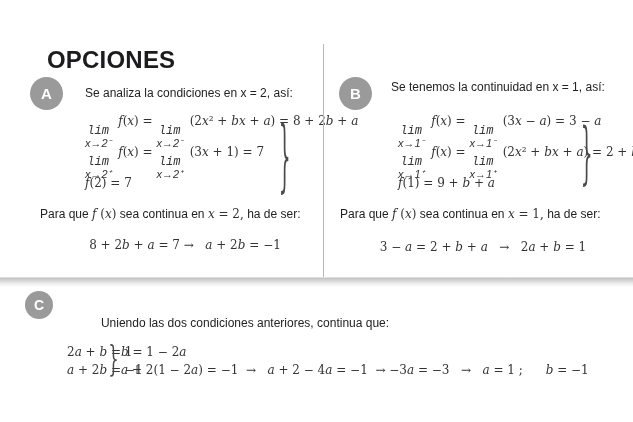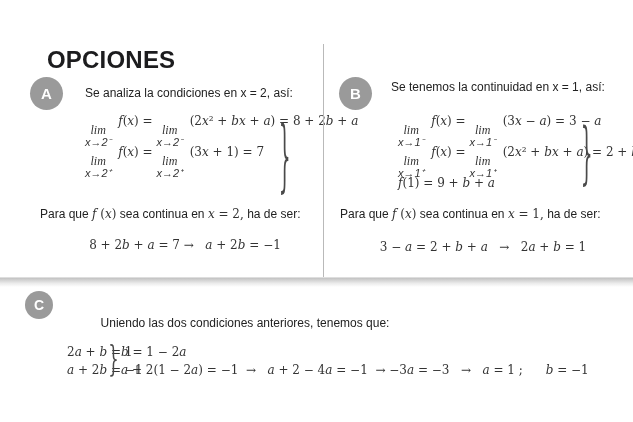--- a/index.html
+++ b/index.html
@@ -28,21 +28,21 @@
     border-top:1px solid #dedede;
     background:linear-gradient(180deg, #c2c2c2 0%, #ececec 60%, #ffffff 100%);
   }
   .eq-block { position:absolute; }
   .eq-line { white-space:pre; margin-bottom:8px; height:23px; }
   .mathline { white-space:pre; }
   .mop, .mvar { font-family:"DejaVu Serif", serif; font-size:12px; color:#333333; white-space:pre; }
   .mvar { font-style:italic; }
   .mtext { font-family:"Liberation Sans", sans-serif; font-size:12px; color:#222222; white-space:pre; }
   .lim { display:inline-flex; flex-direction:column; align-items:center; vertical-align:-9px; margin:0 3px 0 0; }
-  .lim-word { font-family:Liberation Serif, serif; font-style:italic; font-size:12px; line-height:15px; color:#333333;text-align:right; }
+  .lim-word { font-family:Liberation Mono, monospace; font-style:italic; font-size:12px; line-height:15px; color:#333333;text-align:right; }
   .lim-sub { font-family:Liberation Sans, sans-serif; font-style:italic; font-size:11px; line-height:8px; color:#333333; }
   .brace {
     position:absolute; font-family:"DejaVu Serif", serif; color:#4a4a4a;
     font-size:34px; line-height:40px; transform-origin:center;
   }
   .brace-a { left:274px; top:134px; transform:scale(0.55, 2.3); }
   .brace-b { left:576px; top:132px; transform:scale(0.55, 2.0); }
   .brace-c { left:104px; top:342px; font-size:30px; line-height:36px; transform:scale(0.55, 1.15); }
   .cond { position:absolute; text-align:left; font-size:12px; white-space:pre; }
   .cond-a { left:40px;  top:207px; width:290px; }
@@ -57,20 +57,21 @@
 
 <div class="page">
 
   <div class="title">OPCIONES</div>
 
   <div class="badge" style="left:30px; top:77px;">A</div>
   <div class="heading" style="left:85px; top:86px;">Se analiza la condiciones en x = 2, así:</div>
   <div class="eq-block" style="left:85px; top:111px;">
     <div class="eq-line"><span class="lim"><span class="lim-word">lim</span><span class="lim-sub">x→2⁻</span></span><span class="mop"> </span><span class="mvar">f</span><span class="mop">(</span><span class="mvar">x</span><span class="mop">) = </span><span class="lim"><span class="lim-word">lim</span><span class="lim-sub">x→2⁻</span></span><span class="mop"> (2</span><span class="mvar">x</span><span class="mop">² + </span><span class="mvar">bx</span><span class="mop"> + </span><span class="mvar">a</span><span class="mop">) = 8 + 2</span><span class="mvar">b</span><span class="mop"> + </span><span class="mvar">a</span></div>
     <div class="eq-line"><span class="lim"><span class="lim-word">lim</span><span class="lim-sub">x→2⁺</span></span><span class="mop"> </span><span class="mvar">f</span><span class="mop">(</span><span class="mvar">x</span><span class="mop">) = </span><span class="lim"><span class="lim-word">lim</span><span class="lim-sub">x→2⁺</span></span><span class="mop"> (3</span><span class="mvar">x</span><span class="mop"> + 1) = 7</span></div>
+    <div class="eq-line"><span class="mvar">f</span><span class="mop">(2) = 7</span></div>
   </div>
   <div class="brace brace-a">}</div>
   <div class="cond cond-a"><span class="mtext">Para que </span><span class="mvar">f</span><span class="mop"> (</span><span class="mvar">x</span><span class="mop">)</span><span class="mtext"> sea continua en </span><span class="mvar">x</span><span class="mop"> = 2,</span><span class="mtext"> ha de ser:</span></div>
   <div class="mathline concl-a c-abs"><span class="mop">8 + 2</span><span class="mvar">b</span><span class="mop"> + </span><span class="mvar">a</span><span class="mop"> = 7 →   </span><span class="mvar">a</span><span class="mop"> + 2</span><span class="mvar">b</span><span class="mop"> = −1</span></div>
 
   <div class="vdivider"></div>
 
   <div class="badge" style="left:339px; top:77px;">B</div>
   <div class="heading" style="left:391px; top:80px;">Se tenemos la continuidad en x = 1, así:</div>
   <div class="eq-block" style="left:398px; top:111px;">
@@ -78,20 +79,20 @@
     <div class="eq-line"><span class="lim"><span class="lim-word">lim</span><span class="lim-sub">x→1⁺</span></span><span class="mop"> </span><span class="mvar">f</span><span class="mop">(</span><span class="mvar">x</span><span class="mop">) = </span><span class="lim"><span class="lim-word">lim</span><span class="lim-sub">x→1⁺</span></span><span class="mop"> (2</span><span class="mvar">x</span><span class="mop">² + </span><span class="mvar">bx</span><span class="mop"> + </span><span class="mvar">a</span><span class="mop">) = 2 + </span><span class="mvar">b</span><span class="mop"> + </span></div>
     <div class="eq-line"><span class="mvar">f</span><span class="mop">(1) = 9 + </span><span class="mvar">b</span><span class="mop"> + </span><span class="mvar">a</span></div>
   </div>
   <div class="brace brace-b">}</div>
   <div class="cond cond-b"><span class="mtext">Para que </span><span class="mvar">f</span><span class="mop"> (</span><span class="mvar">x</span><span class="mop">)</span><span class="mtext"> sea continua en </span><span class="mvar">x</span><span class="mop"> = 1,</span><span class="mtext"> ha de ser:</span></div>
   <div class="mathline concl-b c-abs"><span class="mop">3 − </span><span class="mvar">a</span><span class="mop"> = 2 + </span><span class="mvar">b</span><span class="mop"> + </span><span class="mvar">a</span><span class="mop">   →   2</span><span class="mvar">a</span><span class="mop"> + </span><span class="mvar">b</span><span class="mop"> = 1</span></div>
 
   <div class="shadow-band"></div>
 
   <div class="badge small" style="left:25px; top:291px;">C</div>
-  <div class="c-heading">Uniendo las dos condiciones anteriores, tenemos que:</div>
+  <div class="c-heading">Uniendo las dos condiciones anteriores, continua que:</div>
   <div class="mathline c-abs" style="left:67px; top:342px;"><span class="mop">2</span><span class="mvar">a</span><span class="mop"> + </span><span class="mvar">b</span><span class="mop"> = 1</span></div>
   <div class="mathline c-abs" style="left:67px; top:360px;"><span class="mvar">a</span><span class="mop"> + 2</span><span class="mvar">b</span><span class="mop"> = −1</span></div>
   <div class="brace brace-c">}</div>
   <div class="mathline c-abs" style="left:121px; top:342px;"><span class="mvar">b</span><span class="mop"> = 1 − 2</span><span class="mvar">a</span></div>
   <div class="mathline c-abs" style="left:121px; top:360px;"><span class="mvar">a</span><span class="mop"> + 2(1 − 2</span><span class="mvar">a</span><span class="mop">) = −1  →   </span><span class="mvar">a</span><span class="mop"> + 2 − 4</span><span class="mvar">a</span><span class="mop"> = −1  → −3</span><span class="mvar">a</span><span class="mop"> = −3   →   </span><span class="mvar">a</span><span class="mop"> = 1 ;      </span><span class="mvar">b</span><span class="mop"> = −1</span></div>
 
 </div>
 
 </body></html>

